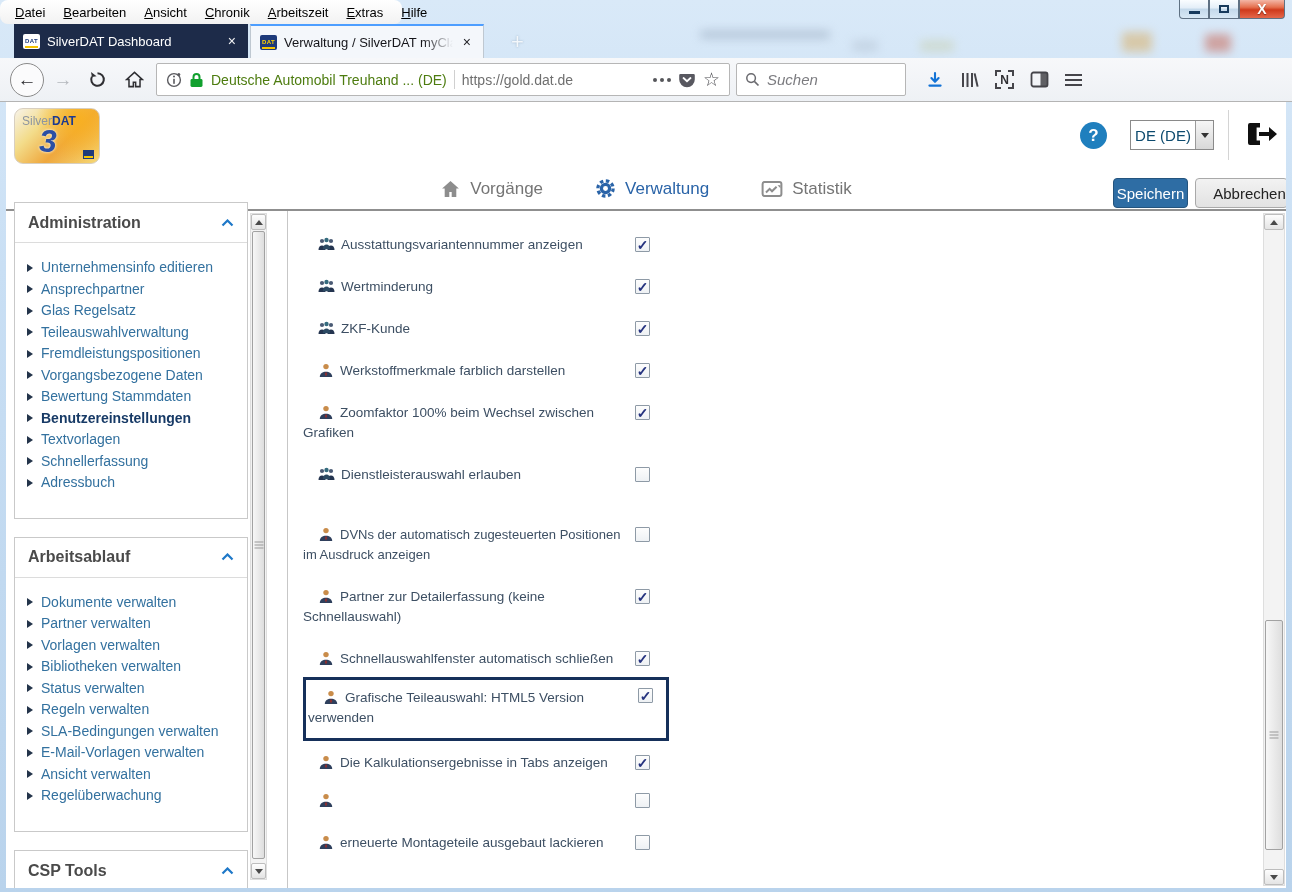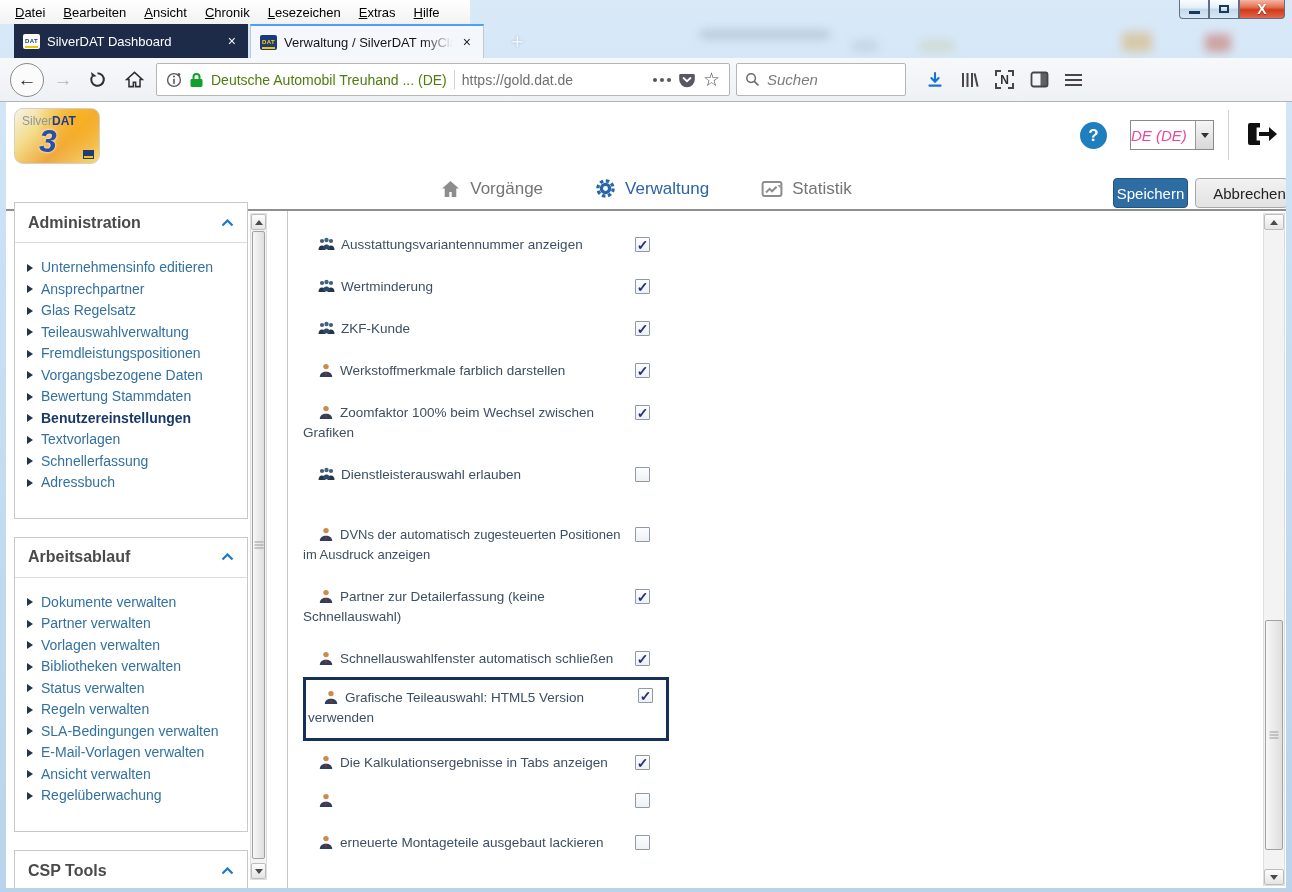--- a/index.html
+++ b/index.html
@@ -3,23 +3,23 @@
 <meta charset="utf-8">
 <style>
   * { margin:0; padding:0; box-sizing:border-box; }
   html,body { width:1292px; height:892px; overflow:hidden; }
   body {
     font-family:"Liberation Sans", sans-serif;
     background:linear-gradient(180deg,#d9e9f8 0%,#c9dff4 30%,#b9d3ec 100%);
     position:relative; color:#222;
   }
   
-  .menubar { position:absolute; left:0; top:0; width:470px; height:24px;
+  .menubar { position:absolute; left:0; top:0; width:402px; height:24px;
     background:linear-gradient(#ffffff,#f2f2f2); display:flex; align-items:center;
-    padding-left:6px; z-index:5; }
+    padding-left:6px; z-index:5;border-radius:8px; }
   .menu-item { font-size:13px; color:#000; padding:3px 9px; cursor:default; }
   .menu-item::first-letter { text-decoration:underline; }
   .win-controls { position:absolute; top:0; right:7px; display:flex; z-index:6; }
   .wc-btn { width:30px; height:19px; border:1px solid #5f7183; border-top:none;
     background:linear-gradient(#fafdff 0%,#e3eef8 45%,#c3d8ea 50%,#d8e8f5 100%);
     display:flex; align-items:center; justify-content:center; }
   .wc-btn:first-child { border-bottom-left-radius:4px; }
   .wc-close { width:46px; border-bottom-right-radius:4px;
     background:linear-gradient(#f3b6a6 0%,#e5704f 40%,#cf3a1c 55%,#e5674a 100%);
     color:#fff; font-weight:bold; font-size:14px; text-shadow:0 1px 1px rgba(0,0,0,.4); }
@@ -80,21 +80,21 @@
   .logo-silver { color:#8d959f; } .logo-dat { color:#1d3a8f; font-weight:bold; }
   .logo-num { position:absolute; left:24px; top:14px; font-size:32px; font-weight:bold;
     font-style:italic; color:#2c4fa3; text-shadow:0 0 3px #fff; }
   .logo-mark { position:absolute; right:5px; bottom:4px; width:11px; height:9px; background:#1d3a7a; }
   .logo-mark::after { content:""; position:absolute; left:1px; right:1px; bottom:1px; height:2px; background:#f5c400; }
   .help-circle { position:absolute; left:1074px; top:20px; width:27px; height:27px; border-radius:50%;
     background:#1f7fbe; color:#fff; font-weight:bold; font-size:17px; display:flex;
     align-items:center; justify-content:center; }
   .lang-select { position:absolute; left:1124px; top:18px; width:84px; height:30px;
     border:1px solid #8a8a8a; background:#fff; display:flex; align-items:center; }
-  .lang-value { flex:1; font-size:15px; color:#ec4899;font-style:italic; }
+  .lang-value { flex:1; text-align:center; font-size:15px; color:#0c4a6e; }
   .lang-arrow-btn { width:18px; height:28px; border-left:1px solid #9a9a9a;
     background:linear-gradient(#f6f6f6,#d8d8d8); display:flex; align-items:center; justify-content:center; }
   .tri-down-s { width:0; height:0; border-left:4px solid transparent; border-right:4px solid transparent;
     border-top:5px solid #333; }
   .hdr-sep { position:absolute; left:1222px; top:8px; width:1px; height:50px; background:#d4d4d4; }
   .logout { position:absolute; left:1238px; top:18px; }
   
   .appnav { position:absolute; left:0; top:66px; width:100%; height:43px; background:#fff;
     border-bottom:2px solid #8f8f8f; display:flex; align-items:center; justify-content:center; gap:52px; }
   .appnav-item { display:flex; align-items:center; gap:9px; font-size:17px; color:#757575; }
@@ -154,21 +154,21 @@
 <div class="blob" style="left:852px;top:40px;width:26px;height:12px;background:#b9c8d8;"></div>
 <div class="blob" style="left:920px;top:40px;width:34px;height:12px;background:#c9d2b8;"></div>
 <div class="blob" style="left:1122px;top:32px;width:30px;height:20px;background:#d8b06a;"></div>
 <div class="blob" style="left:1205px;top:34px;width:26px;height:18px;background:#c86a5a;"></div>
 
 <div class="menubar">
   <span class="menu-item">Datei</span>
   <span class="menu-item">Bearbeiten</span>
   <span class="menu-item">Ansicht</span>
   <span class="menu-item">Chronik</span>
-  <span class="menu-item">Lesezeichen</span>
+  <span class="menu-item">Arbeitszeit</span>
   <span class="menu-item">Extras</span>
   <span class="menu-item">Hilfe</span>
 </div>
 
 <div class="win-controls">
   <div class="wc-btn">
       <div class="min-bar"></div>
     </div>
   <div class="wc-btn">
       <div class="max-box"></div>

